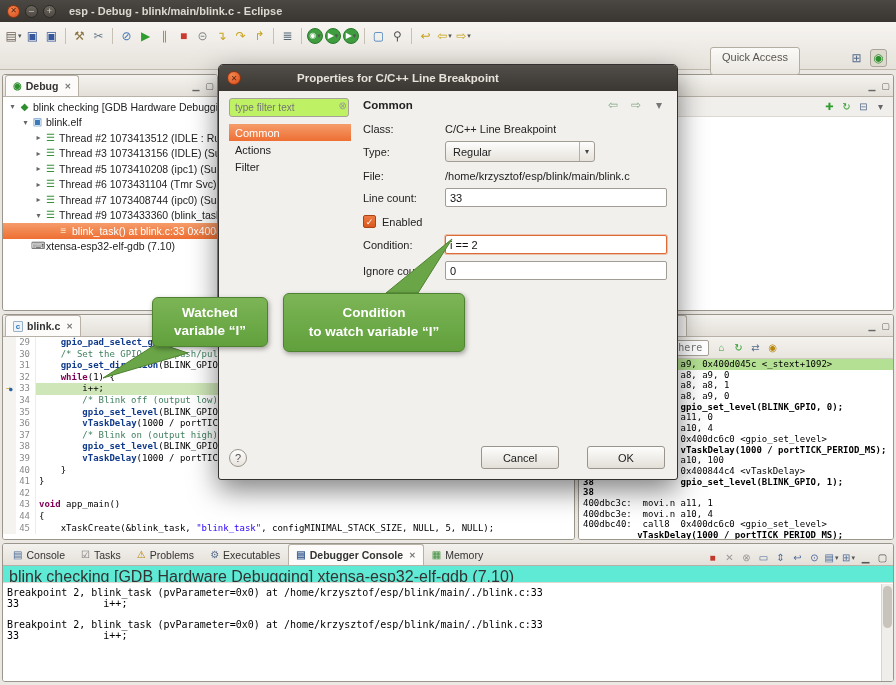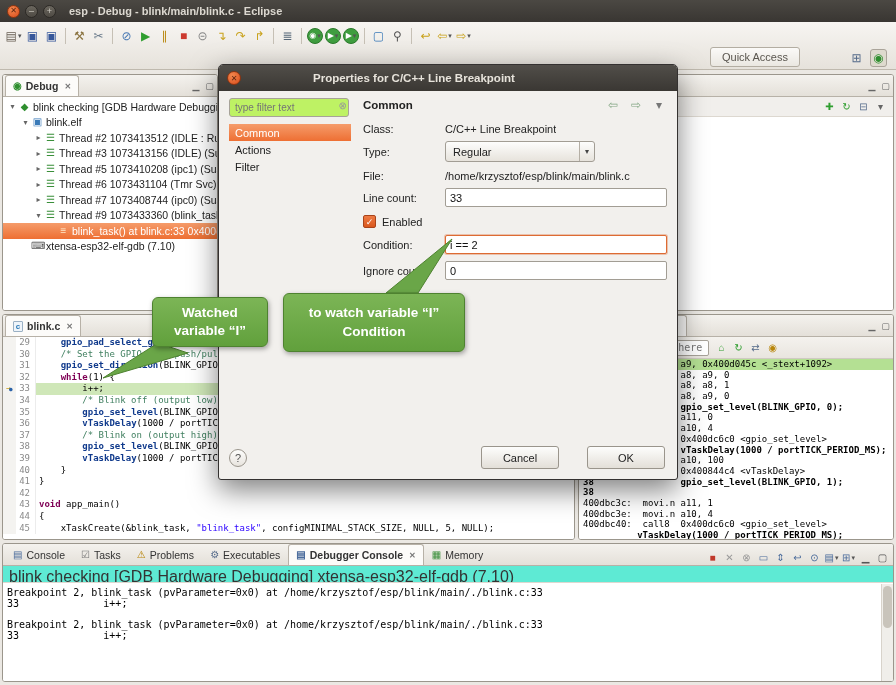--- a/index.html
+++ b/index.html
@@ -16,21 +16,21 @@
 
 
 .toolbar{position:absolute;left:0;top:22px;right:0;height:48px;background:linear-gradient(#f7f5f2,#e6e2db);border-bottom:1px solid #bfb9ae;z-index:5;}
 .ticons{position:absolute;left:4px;top:3px;display:flex;align-items:center;height:22px;}
 .ticon{display:inline-flex;align-items:center;justify-content:center;min-width:17px;height:18px;margin:0 1px;border-radius:3px;}
 .ticon .g{font-size:12px;line-height:1;}
 .ticon.circ{width:16px;height:16px;border-radius:50%;min-width:16px;border:1px solid #2c7a2c;}
 .ticon.circ .g{font-size:8px;}
 .caret{font-size:7px;color:#555;margin-left:1px;}
 .tsep{width:1px;height:16px;background:#c6c0b5;margin:0 4px;flex:none;}
-.quick-access{position:absolute;right:96px;top:25px;height:20px;padding:3px 11px;border:1px solid #b3ada2;border-radius:3px;font-size:11px;color:#5a564f;background:linear-gradient(#fbfaf8,#eae7e1);}
+.quick-access{position:absolute;right:96px;top:25px;height:28px;padding:3px 11px;border:1px solid #b3ada2;border-radius:3px;font-size:11px;color:#5a564f;background:linear-gradient(#fbfaf8,#eae7e1);}
 .persp{position:absolute;right:8px;top:27px;display:flex;gap:3px;align-items:center;}
 .persp .ticon{border:1px solid transparent;}
 .persp .ticon.pressed{border-color:#aaa49a;background:#dedace;}
 
 
 .panel{position:absolute;border:1px solid #9b968c;background:#fff;border-radius:3px;overflow:hidden;}
 .tabrow{height:22px;background:linear-gradient(#f4f2ee,#e4e0d9);border-bottom:1px solid #b7b1a7;display:flex;align-items:flex-end;padding-left:2px;}
 .tabwrap{display:flex;align-items:flex-end;height:22px;}
 .tab{display:inline-flex;align-items:center;gap:4px;height:21px;padding:0 7px;font-size:10.5px;color:#333;border:1px solid transparent;border-bottom:none;border-radius:3px 3px 0 0;white-space:nowrap;}
 .tab.active{background:#fcfbf9;border-color:#b7b1a7;font-weight:bold;}
@@ -88,21 +88,21 @@
 .cinfo{height:17px;font-size:16px;color:#333;padding:2px 6px;background:#5eead4;border-bottom:1px solid #ddd8d0;white-space:nowrap;overflow:hidden;}
 .cons{font-family:"DejaVu Sans Mono",monospace;font-size:10px;background:#fff;padding:4px 4px;height:calc(100% - 39px);overflow:hidden;}
 .consline{height:10.8px;white-space:pre;}
 .scrollv{position:absolute;right:0;top:40px;bottom:0;width:12px;background:#f0eeea;border-left:1px solid #d8d3cb;}
 .thumb{position:absolute;left:1px;right:1px;top:2px;height:42px;background:#c9c4bb;border-radius:5px;}
 
 
 .dialog{position:absolute;left:218px;top:64px;width:460px;height:416px;background:#f2f0ed;border:1px solid #343130;border-radius:5px 5px 3px 3px;box-shadow:0 10px 28px rgba(0,0,0,.5);z-index:50;}
 .dtitle{height:26px;background:linear-gradient(#514e49,#3a3733);border-radius:4px 4px 0 0;display:flex;align-items:center;padding:0 8px;}
 .dclose{width:14px;height:14px;border-radius:50%;background:radial-gradient(circle at 35% 30%,#f3874e,#d94d1c);border:1px solid #8c3410;color:#5c2510;font-size:8px;display:flex;align-items:center;justify-content:center;flex:none;}
-.dtitle .t{color:#e7e3db;font-weight:bold;font-size:11.5px;margin-left:28px;white-space:nowrap;padding-left:44px;}
+.dtitle .t{color:#e7e3db;font-weight:bold;font-size:11.5px;margin-left:12px;white-space:nowrap;padding-left:44px;}
 .dnav{position:absolute;left:10px;top:32px;width:122px;}
 .dfilterwrap{position:relative;}
 .dfilter{width:120px;height:19px;border:1px solid #a7a299;border-radius:3px;background:#bef264;font-size:10px;color:#777;padding:0 16px 0 5px;font-family:"Liberation Sans",sans-serif;}
 .fclear{position:absolute;right:4px;top:3px;font-size:10px;color:#999;}
 .dnav-list{margin-top:7px;font-size:11px;}
 .dnav-item{height:17px;display:flex;align-items:center;padding-left:6px;color:#222;}
 .dnav-item.sel{background:linear-gradient(#f59c6b,#ee6f33);color:#fff;}
 .dmain{position:absolute;left:144px;top:32px;right:10px;}
 .dhead{display:flex;align-items:center;height:16px;}
 .dhead .ht{font-weight:bold;font-size:11.5px;color:#222;}
@@ -573,17 +573,17 @@
   </svg>
   <div class="callout co1">
     <span>Watched</span>
     <span>variable “I”</span>
   </div>
 
   <svg class="ctail" style="left:378px;top:237px;width:85px;height:58px;" viewBox="0 0 85 58">
     <polygon points="74,2 8,56 40,56"></polygon>
   </svg>
   <div class="callout co2">
+    <span>Condition</span>
     <span>to watch variable “I”</span>
-    <span>Condition</span>
   </div>
 
 </div>
 
 </body></html>

